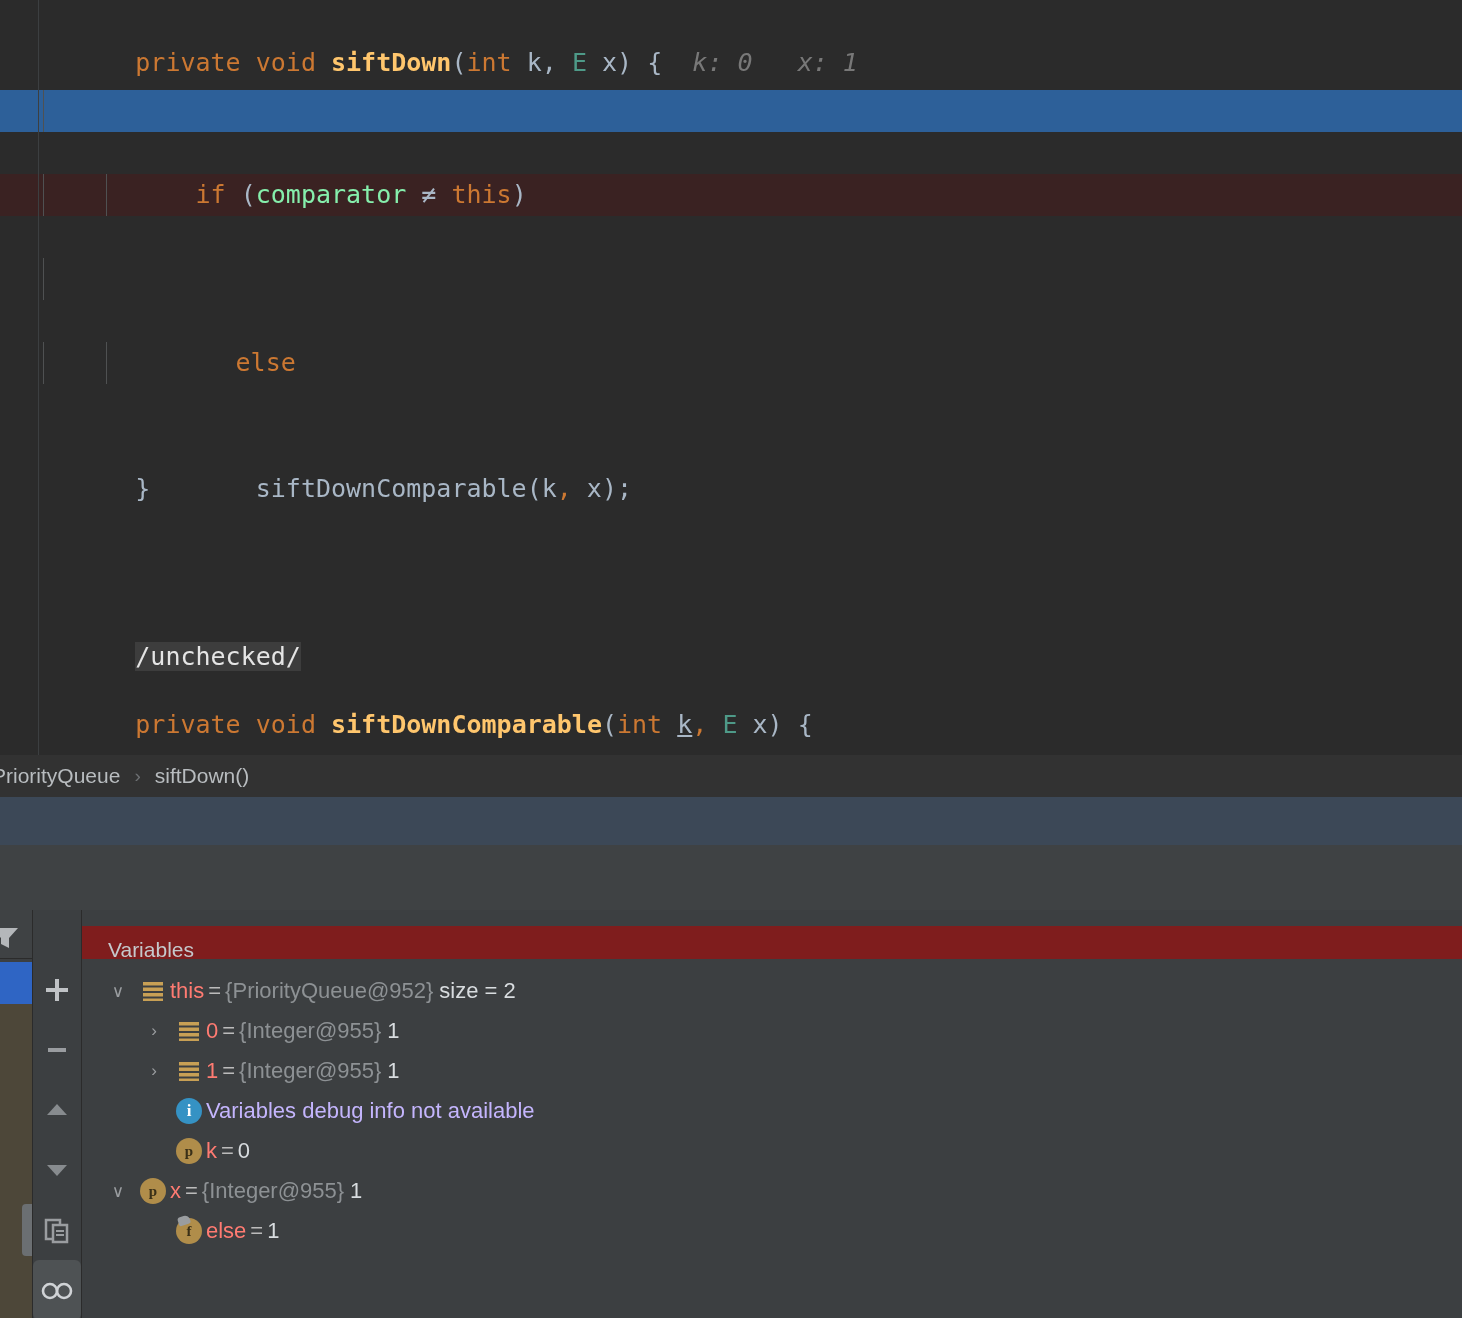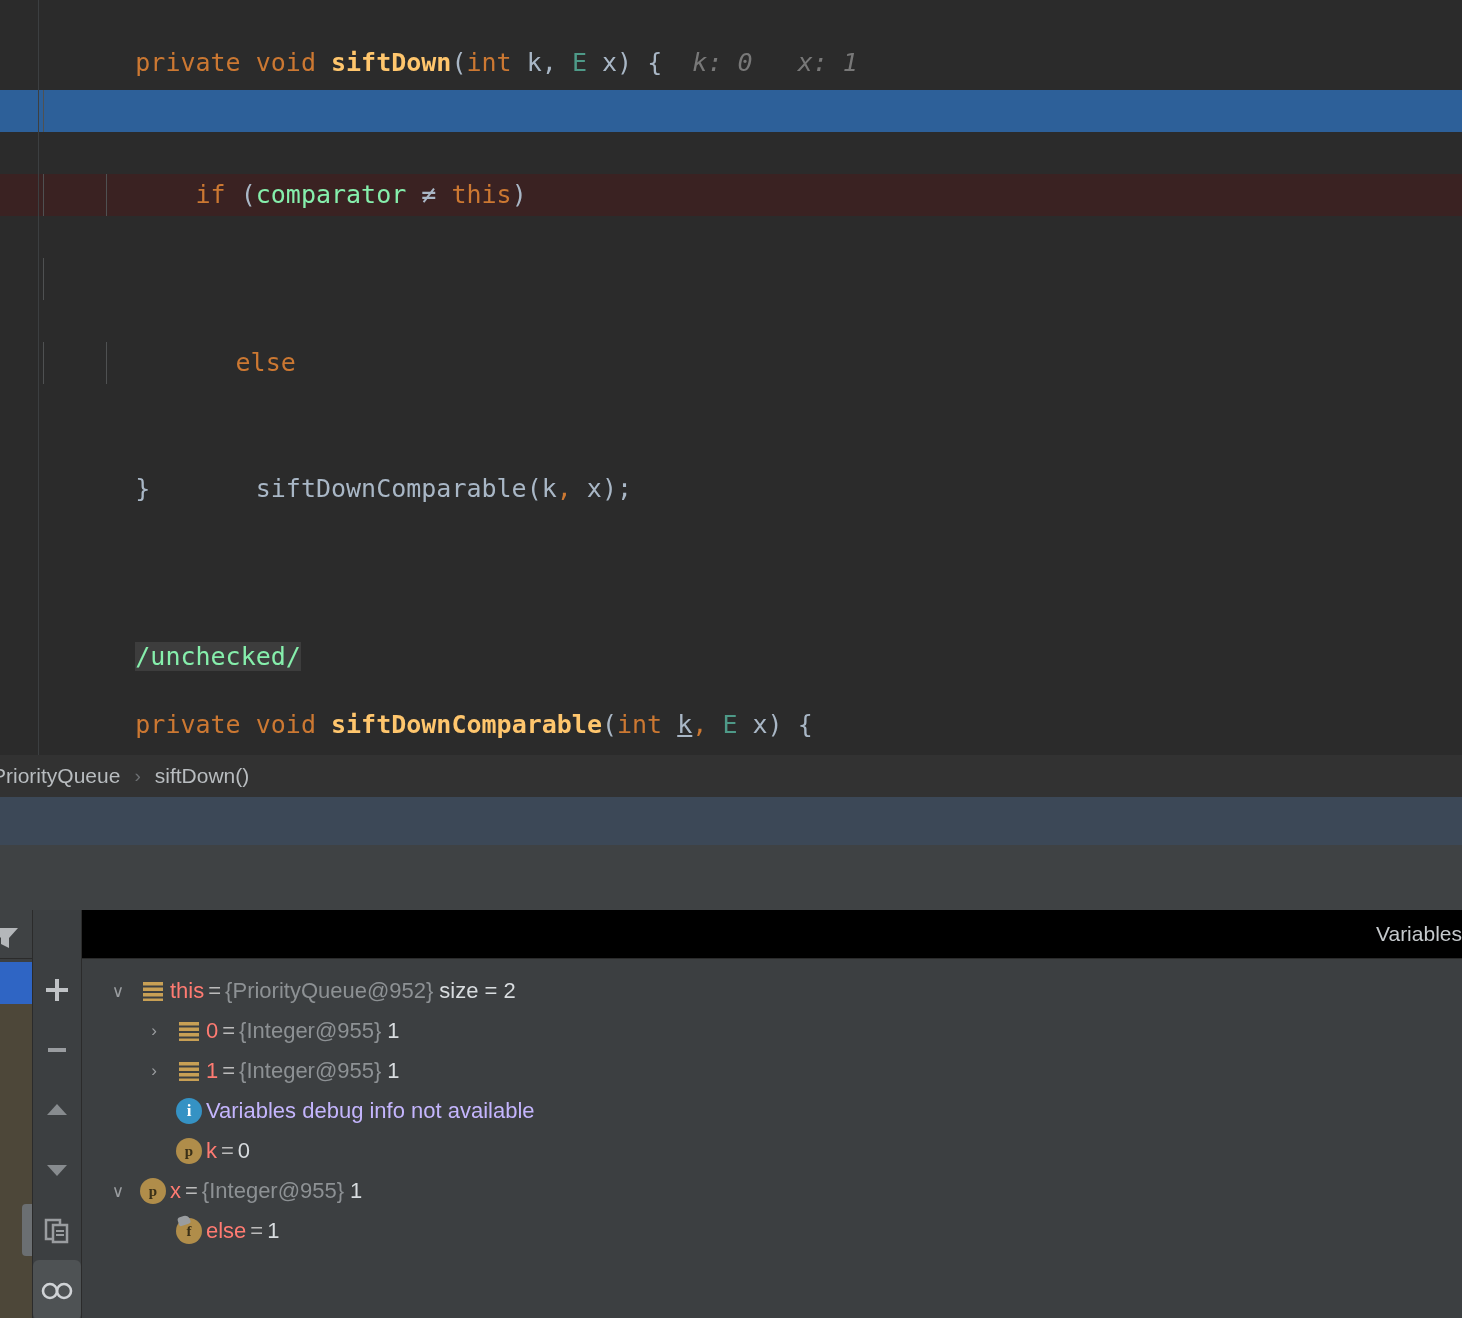--- a/index.html
+++ b/index.html
@@ -26,21 +26,21 @@
   .gutter-line{position:absolute;left:38px;top:0;bottom:0;width:1px;background:#3c3f41;z-index:2;}
 
   
   .kw{color:#cc7832;}
   .meth{color:#ffc66d;font-weight:bold;}
   .typ{color:#4e9a88;}
   .fld{color:#86efac;}
   .pl{color:#a9b7c6;}
   .u{text-decoration:underline;}
   .hint{color:#787878;font-style:italic;}
-  .annot{color:#86efac;background:#3d3d3d;}
+  .annot{color:#e5e5e5;background:#3d3d3d;}
 
   
   .breadcrumb{
     position:absolute;left:0;top:755px;width:1462px;height:42px;
     background:#323232;display:flex;align-items:center;
     font-size:21px;color:#b8bcbf;
   }
   .bc-item{padding:0 4px;}
   .bc-sep{color:#6d7073;font-size:19px;padding:0 10px;}
 
@@ -60,22 +60,22 @@
   .sel-blue{position:absolute;left:0;top:52px;width:32px;height:42px;background:#2f65c4;}
   .olive{position:absolute;left:0;top:94px;width:32px;height:314px;background:#4d4739;}
   .olive-handle{position:absolute;left:22px;top:200px;width:16px;height:52px;background:#6b6f72;border-radius:4px;}
 
   .vline{position:absolute;top:0;width:1px;height:408px;background:#2b2b2b;}
 
   .dbg-toolbar{position:absolute;left:33px;top:50px;width:48px;height:358px;background:#3c3f41;}
   .tb-btn{position:relative;width:48px;height:60px;display:flex;align-items:center;justify-content:center;}
   .tb-btn.sel{background:#4e5254;border-radius:6px;}
 
-  .vars-header{position:absolute;left:82px;top:0;width:1380px;height:48px;background:#000000;
-    border-bottom:1px solid #2b2b2b;display:flex;align-items:center;justify-content:flex-end;}
+  .vars-header{position:absolute;left:82px;top:16px;width:1380px;height:48px;background:#7f1d1d;
+    border-bottom:1px solid #2b2b2b;display:flex;align-items:center;}
   .vars-header .lbl{padding-left:26px;font-size:21px;color:#c5c9cc;}
 
   .tree{position:absolute;left:82px;top:49px;width:1380px;height:359px;background:#3c3f41;padding-top:12px;box-sizing:border-box;}
   .row{height:40px;display:flex;align-items:center;font-size:22px;color:#bbbbbb;white-space:nowrap;}
   .arrow{width:36px;text-align:center;color:#9a9da0;font-size:17px;flex:0 0 36px;}
   .vname{color:#ff7b72;}
   .veq{color:#bbbbbb;padding:0 4px;}
   .vref{color:#8d9194;}
   .vval{color:#d8dcdf;padding-left:6px;}
   .ico{flex:0 0 34px;display:flex;align-items:center;justify-content:center;}

